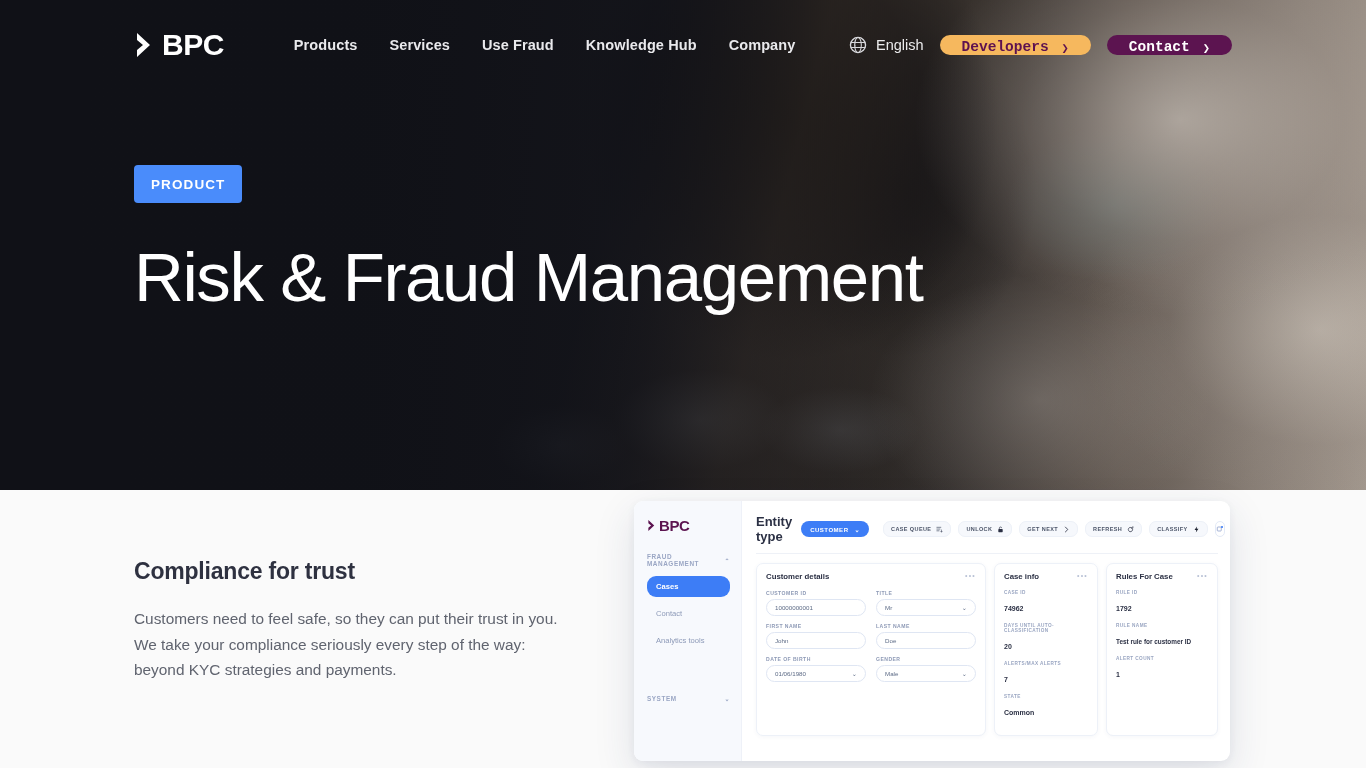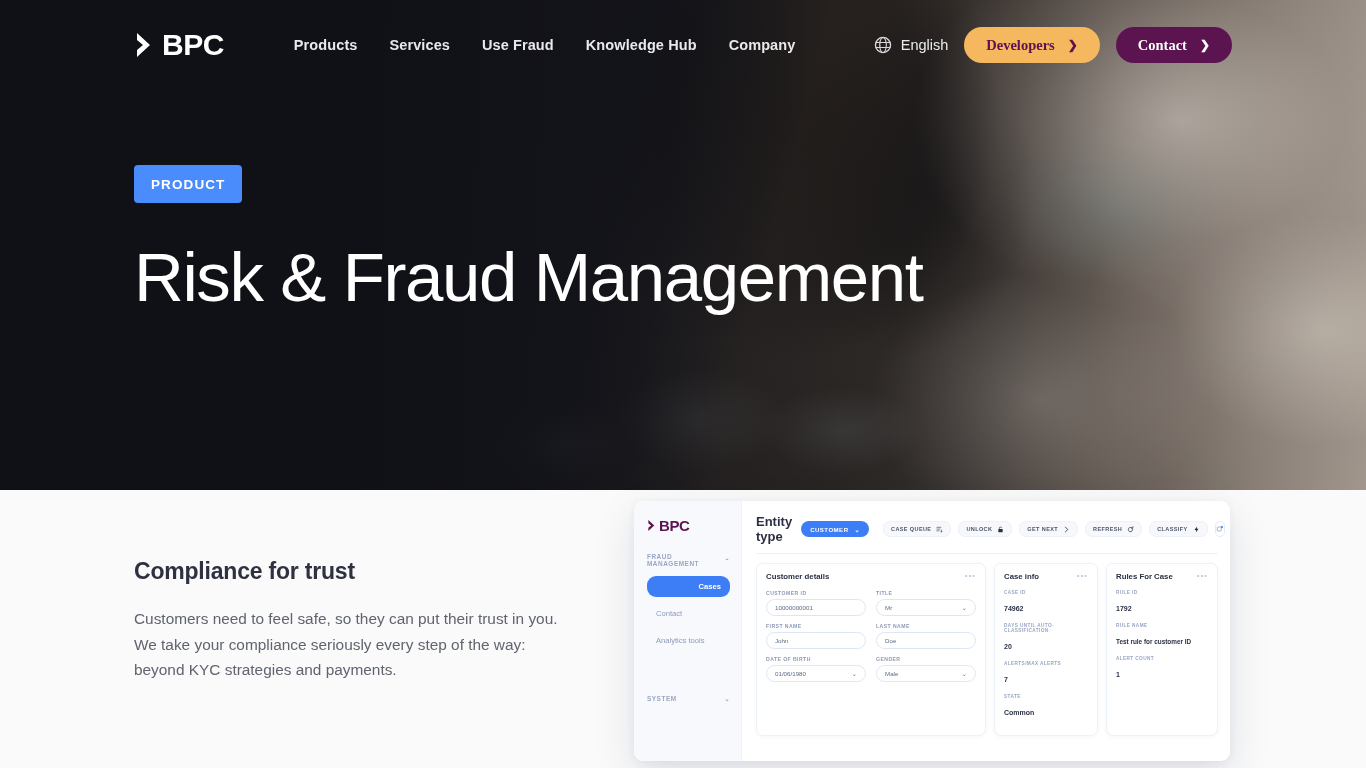--- a/index.html
+++ b/index.html
@@ -65,24 +65,24 @@
   .nav-links { display: flex; align-items: center; gap: 32px; }
   .nav-link {
     color: #e9e9ec; font-size: 14.5px; font-weight: 600; letter-spacing: 0.1px;
     text-decoration: none; cursor: pointer; white-space: nowrap;
   }
   .nav-right { margin-left: auto; display: flex; align-items: center; gap: 16px; }
   .lang { display: flex; align-items: center; gap: 9px; cursor: pointer; }
   .lang-label { color: #ececed; font-size: 14.5px; font-weight: 400; }
   .globe { width: 18px; height: 18px; display: block; }
   .btn {
-    display: inline-flex; align-items: center; gap: 13px;
-    height: 36px; padding: 0 22px; border-radius: 18px;
+    display: inline-flex; align-items: flex-end; gap: 13px;
+    height: 20px; padding: 0 22px; border-radius: 18px;
     font-size: 14.5px; font-weight: 700; border: none; cursor: pointer;
-    white-space: nowrap; font-family: Liberation Serif, serif;
+    white-space: nowrap; font-family: Liberation Mono, monospace;
   }
   .btn-dev { background: #f6b85e; color: #5d1150; }
   .btn-contact { background: #5c1450; color: #ffffff; }
   .btn .chev { font-size: 12px; line-height: 1; }
 
   
   .hero-copy { position: absolute; left: 134px; top: 165px; z-index: 4; }
   .badge {
     display: inline-flex; align-items: center; justify-content: center;
     background: #4a8cfb; color: #ffffff;
@@ -142,21 +142,21 @@
   .side-group {
     display: flex; align-items: center; justify-content: space-between;
     color: #9aa6c4; font-size: 6.4px; font-weight: 700; letter-spacing: 0.55px;
     margin-bottom: 9px; cursor: pointer;
   }
   .side-caret { font-size: 6px; color: #9aa6c4; }
   .side-item {
     color: #8d9ab8; font-size: 7.6px; font-weight: 500;
     padding: 6px 9px; border-radius: 9px; margin-bottom: 6px; cursor: pointer;
   }
-  .side-item.active { background: #3d7df6; color: #ffffff; font-weight: 600; text-align: right; }
+  .side-item.active { background: #3d7df6; color: #ffffff; font-weight: 600; }
   .side-group.second { margin-top: 44px; }
 
   
   .mock-main { flex: 1; padding: 13px 12px 0 14px; min-width: 0; }
   .mock-toolbar { display: flex; align-items: center; gap: 7px; }
   .entity-label { color: #2b3044; font-size: 13px; font-weight: 700; margin-right: 2px; }
   .pill-customer {
     display: inline-flex; align-items: center; gap: 6px;
     background: #3d7df6; color: #fff;
     height: 16px; padding: 0 9px; border-radius: 8px;

